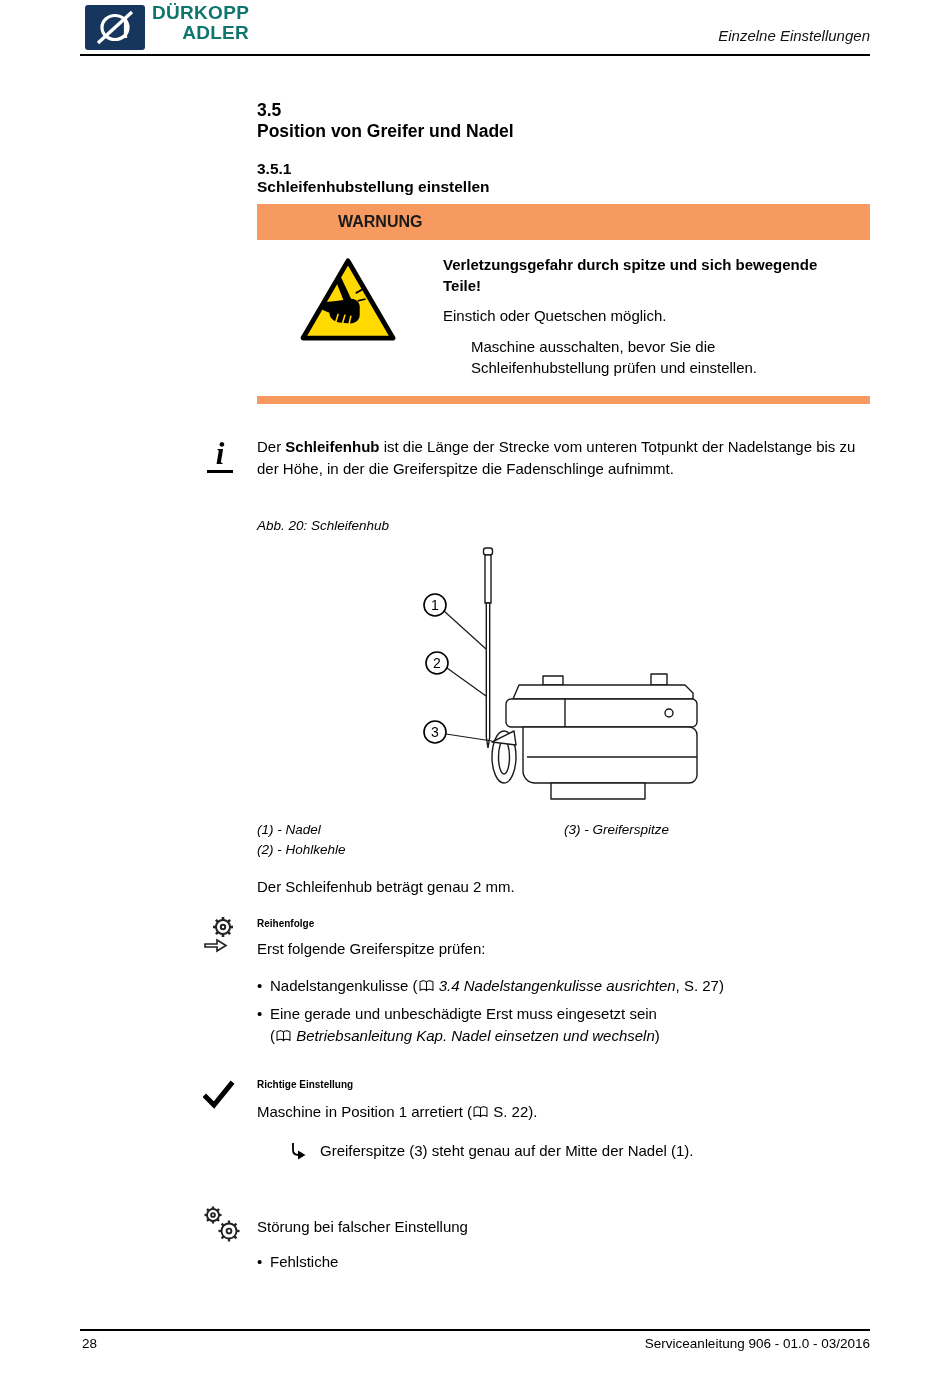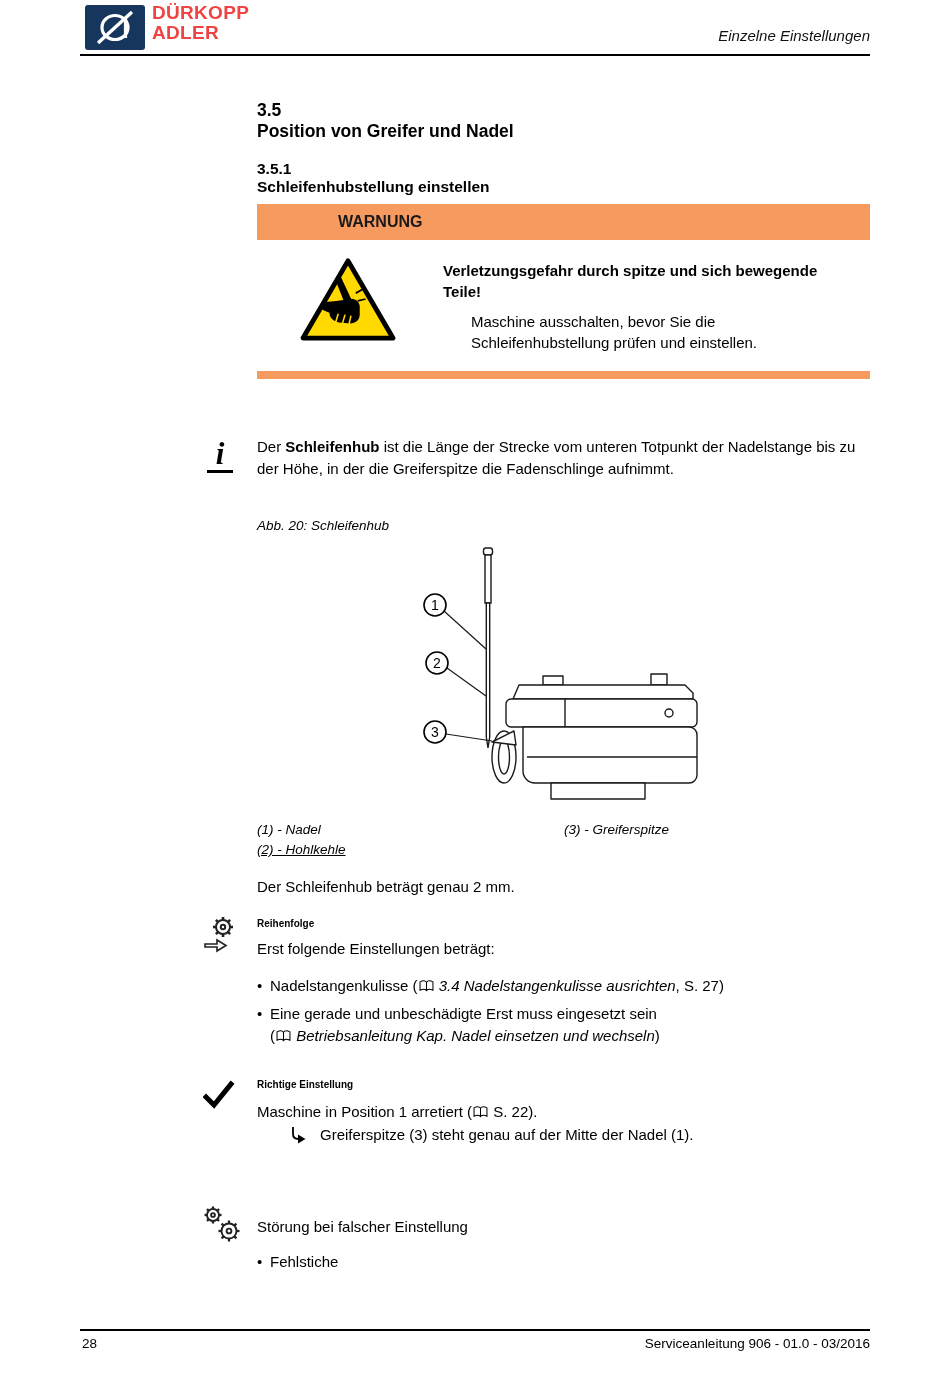--- a/index.html
+++ b/index.html
@@ -2,35 +2,35 @@
 <html style="--warning-accent: #F69A60; --warning-yellow: #FFD900; --logo-navy: #17365D;"><head>
 <meta charset="utf-8">
 <style>
   * { margin:0; padding:0; box-sizing:border-box; }
   html,body { background:#e8e8e8; }
   body { font-family:"Liberation Sans", sans-serif; color:#000; }
   .page { position:relative; width:950px; height:1379px; background:#fff; margin:0 auto; overflow:hidden; }
 
   
   .logo-mark { position:absolute; left:85px; top:5px; }
-  .logo-text { position:absolute; left:152px; top:3px; font-size:19px; font-weight:bold; line-height:20px; letter-spacing:0.3px; color:#ef4444; }
+  .logo-text { position:absolute; left:152px; top:3px; font-size:19px; font-weight:bold; line-height:20px; letter-spacing:0.3px; color:#0f766e;text-align:right; }
   .logo-text span { display:block; }
   .chapter { position:absolute; top:27px; right:80px; font-style:italic; font-size:15px; color:#111; }
   .header-rule { position:absolute; left:80px; top:54px; width:790px; height:2px; background:#000; }
 
   
   .h1 { position:absolute; left:257px; top:100px; font-size:17.5px; font-weight:bold; display:flex;flex-direction:column; }
   .h1 .num { width:48px; flex:none; }
   .h2 { position:absolute; left:257px; top:160px; font-size:15.5px; font-weight:bold; display:flex;flex-direction:column; }
   .h2 .num { width:60px; flex:none; }
 
   
   .warning { position:absolute; left:257px; top:204px; width:613px; }
   .warning-head { height:36px; background:var(--warning-accent,#F69A60); display:flex; align-items:center; padding-left:81px; font-size:16px; font-weight:bold; color:#1a1a1a; }
-  .warning-body { position:relative; padding:20px 14px 18px 186px; font-size:15px; line-height:21px; }
+  .warning-body { position:relative; padding:14px 14px 18px 186px; font-size:15px; line-height:21px; }
   .warning-body .tri { position:absolute; left:42px; top:16px; }
   .warning-body .p-bold { font-weight:bold; margin-bottom:9px; }
   .warning-body .p { margin-bottom:10px; }
   .warning-body .p:last-child { margin-bottom:0;margin-left:28px; }
   .warning-foot { height:8px; background:var(--warning-accent,#F69A60); }
 
   
   .block { position:absolute; left:257px; width:613px; font-size:15px; line-height:22px; }
   .side-icon { position:absolute; }
 
@@ -53,21 +53,21 @@
   .intro { margin-top:4px; }
   .bullets { list-style:none; margin-top:15px; }
   .bullets li { display:flex; margin-bottom:5px; }
   .bullets .marker { width:13px; flex:none; }
   .it { font-style:italic; }
   .book { display:inline-block; vertical-align:-1px; }
 
   .correct { top:1074px; }
   .correct .check { left:-54px; top:6px; }
   .correct .line { margin-top:6px; }
-  .result-row { position:relative; padding-left:63px; }
+  .result-row { position:relative; margin-top:16px; padding-left:63px; }
   .result-row .res-arrow { position:absolute; left:31px; top:2px; }
 
   .fault { top:1216px; }
   .fault .gears { left:-57px; top:-14px; }
   .fault .bullets { margin-top:13px; }
 
   
   .footer-rule { position:absolute; left:80px; top:1329px; width:790px; height:2px; background:#000; }
   .page-num { position:absolute; left:82px; top:1336px; font-size:13.5px; }
   .doc-info { position:absolute; right:80px; top:1336px; font-size:13.5px; }
@@ -109,20 +109,21 @@
       <span class="tri">
         <svg width="98" height="86" viewBox="0 0 100 88">
           <path d="M50,5 L96,84 H4 Z" fill="var(--warning-yellow,#FFD900)" stroke="#000" stroke-width="5" stroke-linejoin="round"></path>
           <polygon points="37,24 43,22 56,50 48,52" fill="#000"></polygon>
           <path d="M58,38 l7,-4 M60,46 l8,-2" stroke="#000" stroke-width="1.8" fill="none"></path>
           <path d="M27,47 c-5,1 -6,7 -1,9 l5,2 c0,5 4,9 10,10 l11,1 c6,0 10,-4 10,-9 l0,-8 c0,-5 -5,-9 -10,-8 l-14,2 z" fill="#000"></path>
           <path d="M37,69 l3,-10 M44,70 l3,-10 M51,70 l2,-9" stroke="var(--warning-yellow,#FFD900)" stroke-width="1.6" fill="none"></path>
         </svg>
       </span>
       <div class="p-bold">Verletzungsgefahr durch spitze und sich bewegende Teile!</div>
+      <div class="p">Einstich oder Quetschen möglich.</div>
       <div class="p">Maschine ausschalten, bevor Sie die Schleifenhubstellung prüfen und einstellen.</div>
     </div>
     <div class="warning-foot"></div>
   </div>
 
   <div class="block info-block">
     <span class="info-glyph">i</span>
     <div>
       <span>Der </span><b>Schleifenhub</b><span> ist die Länge der Strecke vom unteren Totpunkt der Nadelstange bis zu der Höhe, in der die Greiferspitze die Fadenschlinge aufnimmt.</span>
     </div>
@@ -169,21 +170,21 @@
         <text x="20" y="65">1</text>
         <text x="22" y="123">2</text>
         <text x="20" y="192">3</text>
       </g>
     </svg>
   </div>
 
   <div class="block legend">
     <span style="grid-column:1; grid-row:1;">(1) - Nadel</span>
     <span style="grid-column:2; grid-row:1;">(3) - Greiferspitze</span>
-    <span style="grid-column:1; grid-row:2;text-decoration:underline;">(2) - Hohlkehle</span>
+    <span style="grid-column:1; grid-row:2;">(2) - Hohlkehle</span>
   </div>
 
   <div class="block statement">Der Schleifenhub beträgt genau 2 mm.</div>
 
   <div class="block sequence">
     <span class="side-icon gear-arrow">
       <svg width="38" height="40" viewBox="0 0 38 40">
         <g stroke="#222" stroke-width="2" fill="none">
           <circle cx="20" cy="12" r="7"></circle>
           <circle cx="20" cy="12" r="2.2"></circle>
@@ -195,21 +196,21 @@
             <line x1="12.9" y1="4.9" x2="15.4" y2="7.4"></line>
               <line x1="24.6" y1="16.6" x2="27.1" y2="19.1"></line>
             <line x1="27.1" y1="4.9" x2="24.6" y2="7.4"></line>
               <line x1="15.4" y1="16.6" x2="12.9" y2="19.1"></line>
           </g>
         </g>
         <polygon points="2,29 14,29 14,25 23,30.5 14,36 14,32 2,32" fill="none" stroke="#222" stroke-width="1.6"></polygon>
       </svg>
     </span>
     <div class="h3">Reihenfolge</div>
-    <div class="intro">Erst folgende Einstellungen beträgt:</div>
+    <div class="intro">Erst folgende Greiferspitze prüfen:</div>
     <ul class="bullets">
       <li>
         <span class="marker">•</span>
         <span>
           <span>Nadelstangenkulisse (</span><span class="book"><svg width="17" height="12" viewBox="0 0 18 13">
                 <path d="M2,2 C5,0.5 8,1 9,2.5 C10,1 13,0.5 16,2 V11 C13,9.8 10,10.2 9,11.5 C8,10.2 5,9.8 2,11 Z M9,2.5 V11.5" fill="#fff" stroke="#000" stroke-width="1.1"></path>
               </svg></span>
           <span class="it">3.4 Nadelstangenkulisse ausrichten</span><span>, S. 27)</span>
         </span>
       </li>

